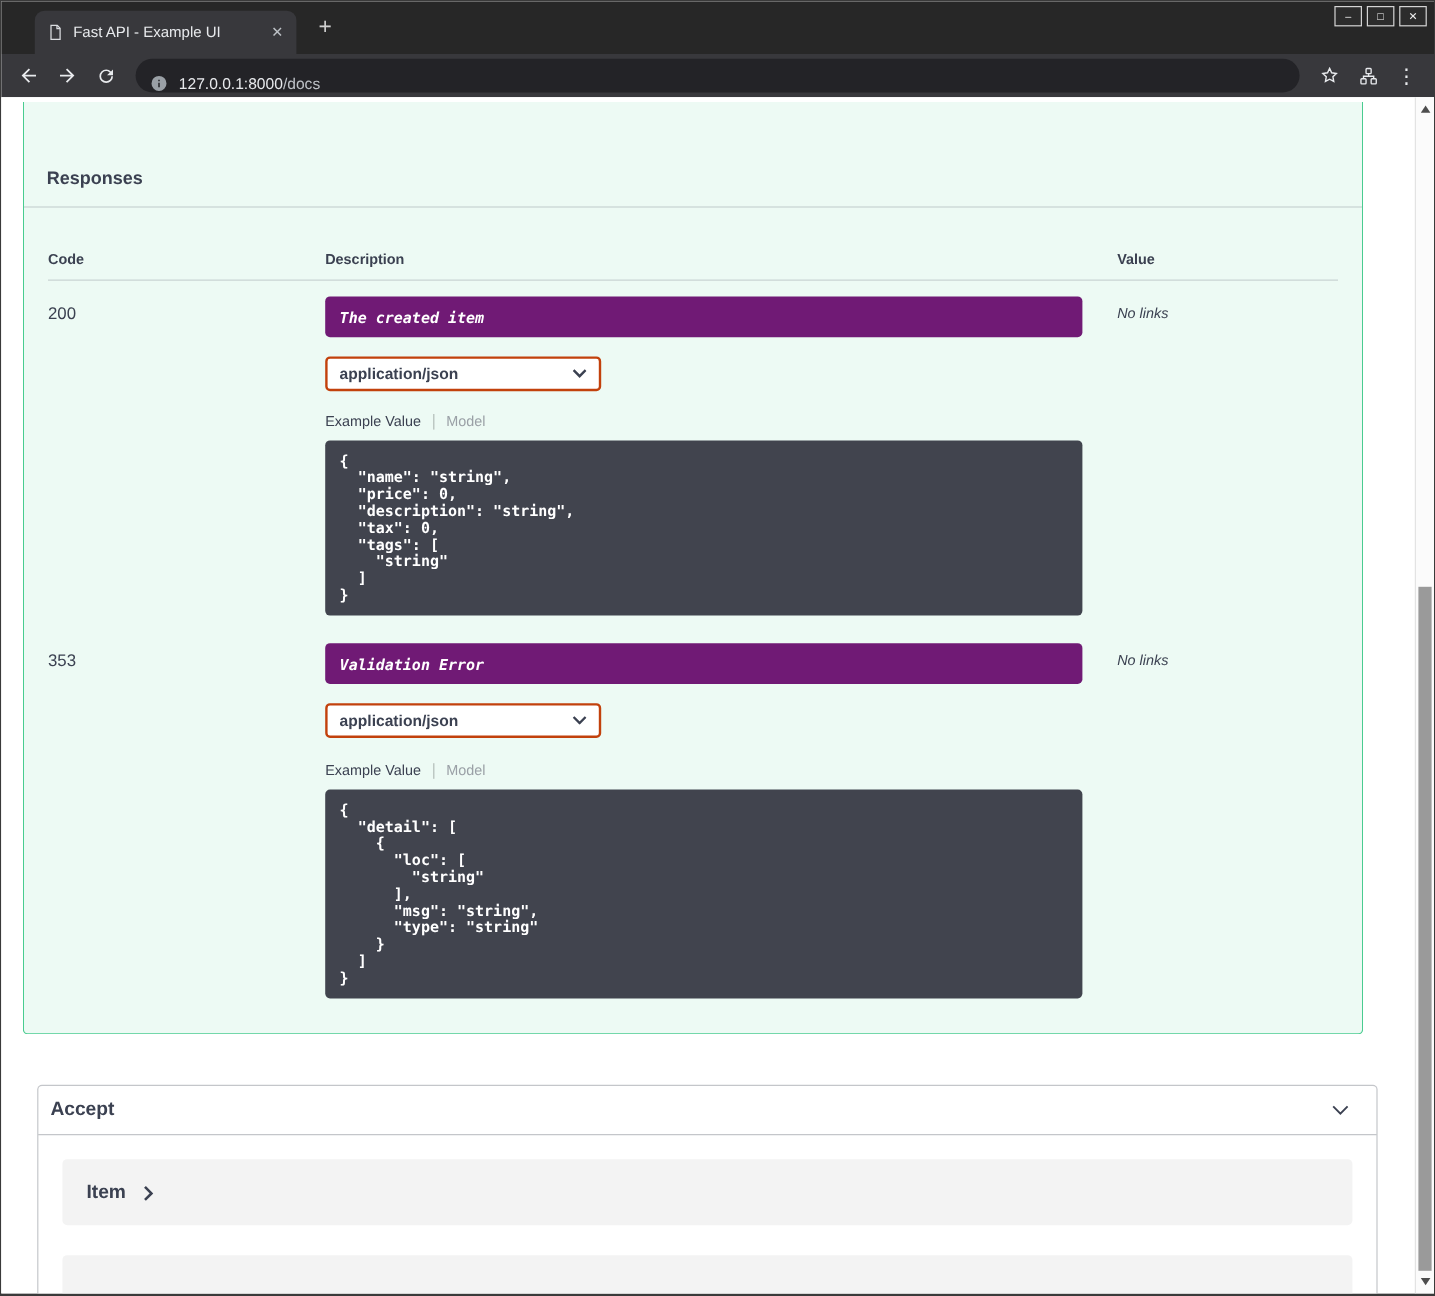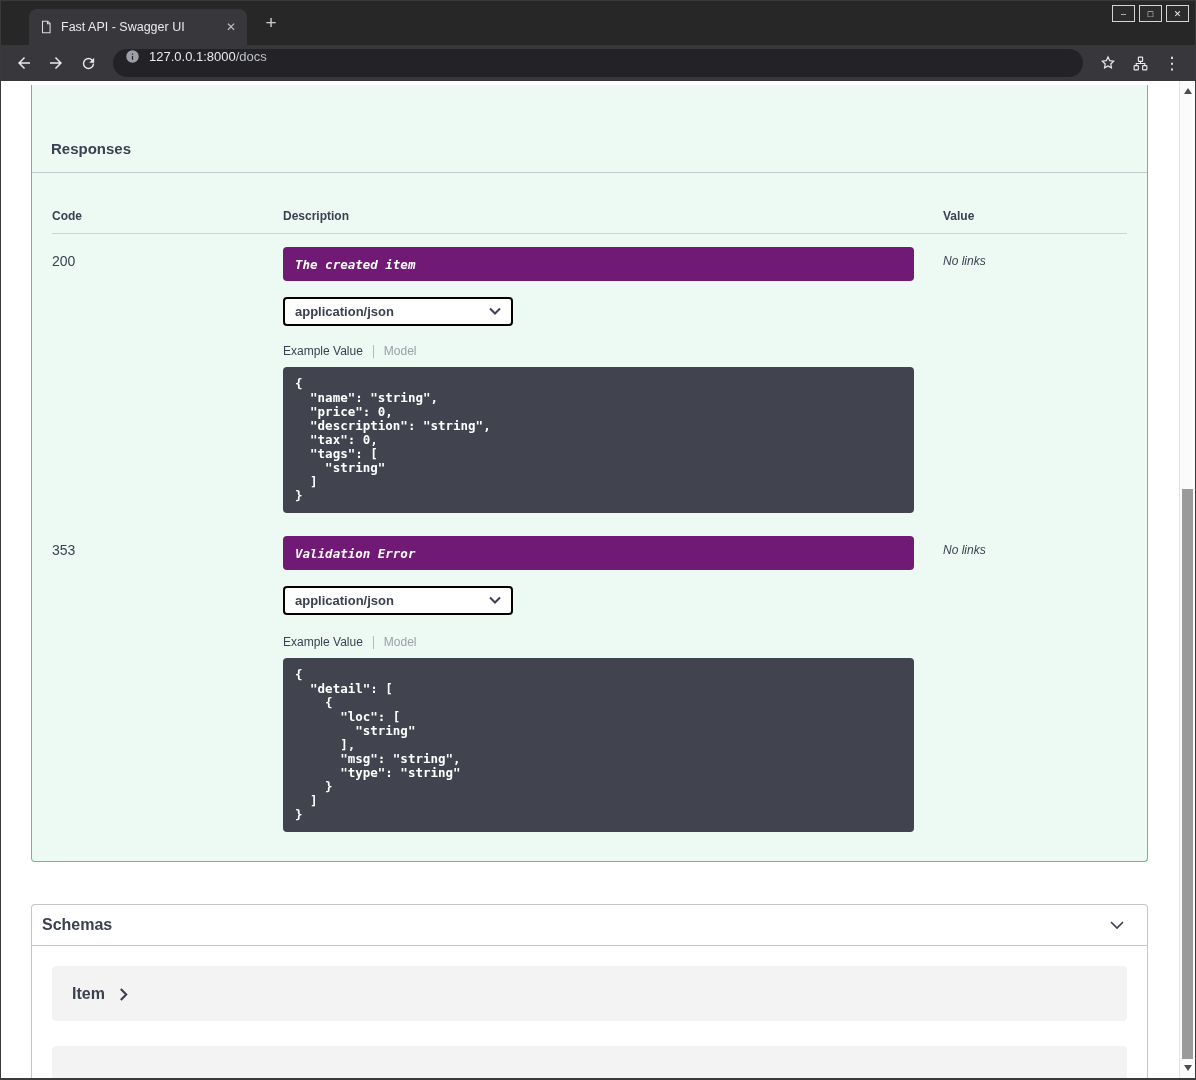--- a/index.html
+++ b/index.html
@@ -17,46 +17,46 @@
   .tab-close { color:#bdc1c6; font-size:12px; width:16px; height:16px; display:grid; place-items:center; cursor:default; }
   .new-tab { position:absolute; left:258px; top:11px; width:24px; height:24px; color:#cfcfcf;
              font-size:19px; line-height:22px; text-align:center; }
   .win-controls { position:absolute; right:6px; top:4px; display:flex; gap:4px; }
   .win-btn { width:23px; height:17px; border:1px solid #d4d4d4; color:#efefef; font-size:9px;
              display:grid; place-items:center; background:#2c2c2c; }
 
   .toolbar { height:36px; background:#38383c; display:flex; align-items:center; padding:0 8px; gap:2px; flex:none; }
   .nav-btn { width:30px; height:30px; display:grid; place-items:center; border-radius:50%; flex:none; }
   .urlbar { flex:1; height:28px; background:#232327; border-radius:14px; margin:0 8px;
-            display:flex; align-items:flex-start; padding:0 12px; gap:9px; }
+            display:flex; align-items:flex-end; padding:0 12px; gap:9px; }
   .url-text { font-size:13px; color:#e8eaed; }
   .url-path { color:#bdc1c6; }
   .menu-dots { color:#e8eaed; font-size:17px; }
 
   
   .viewport { flex:1; position:relative; background:#fff; overflow:hidden; }
   .page { width:1178px; }
 
   
-  .responses-block { margin:4px 31px 0 30px; width:1117px; background:#edfaf4;
+  .responses-block { margin:4px 31px 0 18px; width:1117px; background:#edfaf4;
                      border:1px solid #49cc90; border-top:none; border-radius:0 0 4px 4px; }
   .responses-heading { padding:55px 20px 15px 19px; font-size:15px; font-weight:700; color:#3b4151;
                        border-bottom:1px solid rgba(59,65,81,.25); }
   .responses-table { padding:36px 20px 19px; }
   .rt-head { display:grid; grid-template-columns:231px 660px 1fr; font-size:12px; font-weight:700;
              color:#3b4151; padding-bottom:10px; border-bottom:1px solid rgba(59,65,81,.2); }
   .rt-row { display:grid; grid-template-columns:231px 660px 1fr; padding-top:13px; }
   .code-cell { font-size:14px; color:#3b4151; padding-top:6px; }
   .links-cell { font-size:12px; font-style:italic; color:#3b4151; padding-top:7px; }
   .desc-box { width:631px; height:34px; background:#701a75; border-radius:4px; color:#fff;
               font-family:"DejaVu Sans Mono", monospace; font-style:italic; font-weight:600;
               font-size:12.5px; display:flex; align-items:center; padding:0 12px; }
   .select-wrap { position:relative; width:230px; margin-top:16px; }
   select.media-type { width:230px; height:29px; appearance:none; -webkit-appearance:none;
-                      border:2px solid #000000; border-radius:4px; background:#fff; font-weight:700;
+                      border:2px solid #c2410c; border-radius:4px; background:#fff; font-weight:700;
                       font-size:13px; color:#3b4151; padding:0 30px 0 10px;
                       font-family:"Liberation Sans", sans-serif; }
   .select-chevron { position:absolute; right:12px; top:10px; pointer-events:none; line-height:0; }
   .accept-note { margin-top:3px; font-size:10.5px; color:#4caf50; }
   .tabs { margin-top:18px; display:flex; align-items:center; font-size:12px; }
   .tab-example { font-weight:400; color:#3b4151; }
   .tab-sep { width:1px; height:13px; background:rgba(0,0,0,.25); margin:0 10px; }
   .tab-model { color:#9aa0a6; }
   .code-block { margin:9px 0 10px; width:631px; background:#41444e; border-radius:4px;
                 padding:10px 12px; color:#fff; font-family:"DejaVu Sans Mono", monospace;
@@ -92,21 +92,21 @@
 <div class="window">
 
   <div class="titlebar">
     <div class="tab">
       <span style="line-height:0;">
         <svg width="14" height="14" viewBox="0 0 24 24" fill="none" stroke="#dadce0" stroke-width="1.8">
           <path d="M6 2h9l4 4v16H6z"></path>
             <path d="M14.5 2v4.5H19"></path>
         </svg>
       </span>
-      <span class="tab-title">Fast API - Swagger UI</span>
+      <span class="tab-title">Fast API - Example UI</span>
       <span class="tab-close">✕</span>
     </div>
     <div class="new-tab">+</div>
     <div class="win-controls">
       <div class="win-btn">–</div>
       <div class="win-btn">□</div>
       <div class="win-btn">✕</div>
     </div>
   </div>
 
@@ -230,21 +230,21 @@
   ]
 }</pre>
             </div>
             <div class="links-cell">No links</div>
           </div>
         </div>
       </div>
 
       <div class="schemas-box">
         <div class="schemas-header">
-          <span class="schemas-title">Schemas</span>
+          <span class="schemas-title">Accept</span>
           <span style="line-height:0;">
             <svg width="20" height="20" viewBox="0 0 20 20">
                 <path d="M4 7l6 6 6-6" stroke="#3b4151" stroke-width="1.6" fill="none"></path>
               </svg>
           </span>
         </div>
         <div class="schemas-body">
           <div class="model-box">
             <span class="model-name">Item</span>
             <span class="model-chevron">

